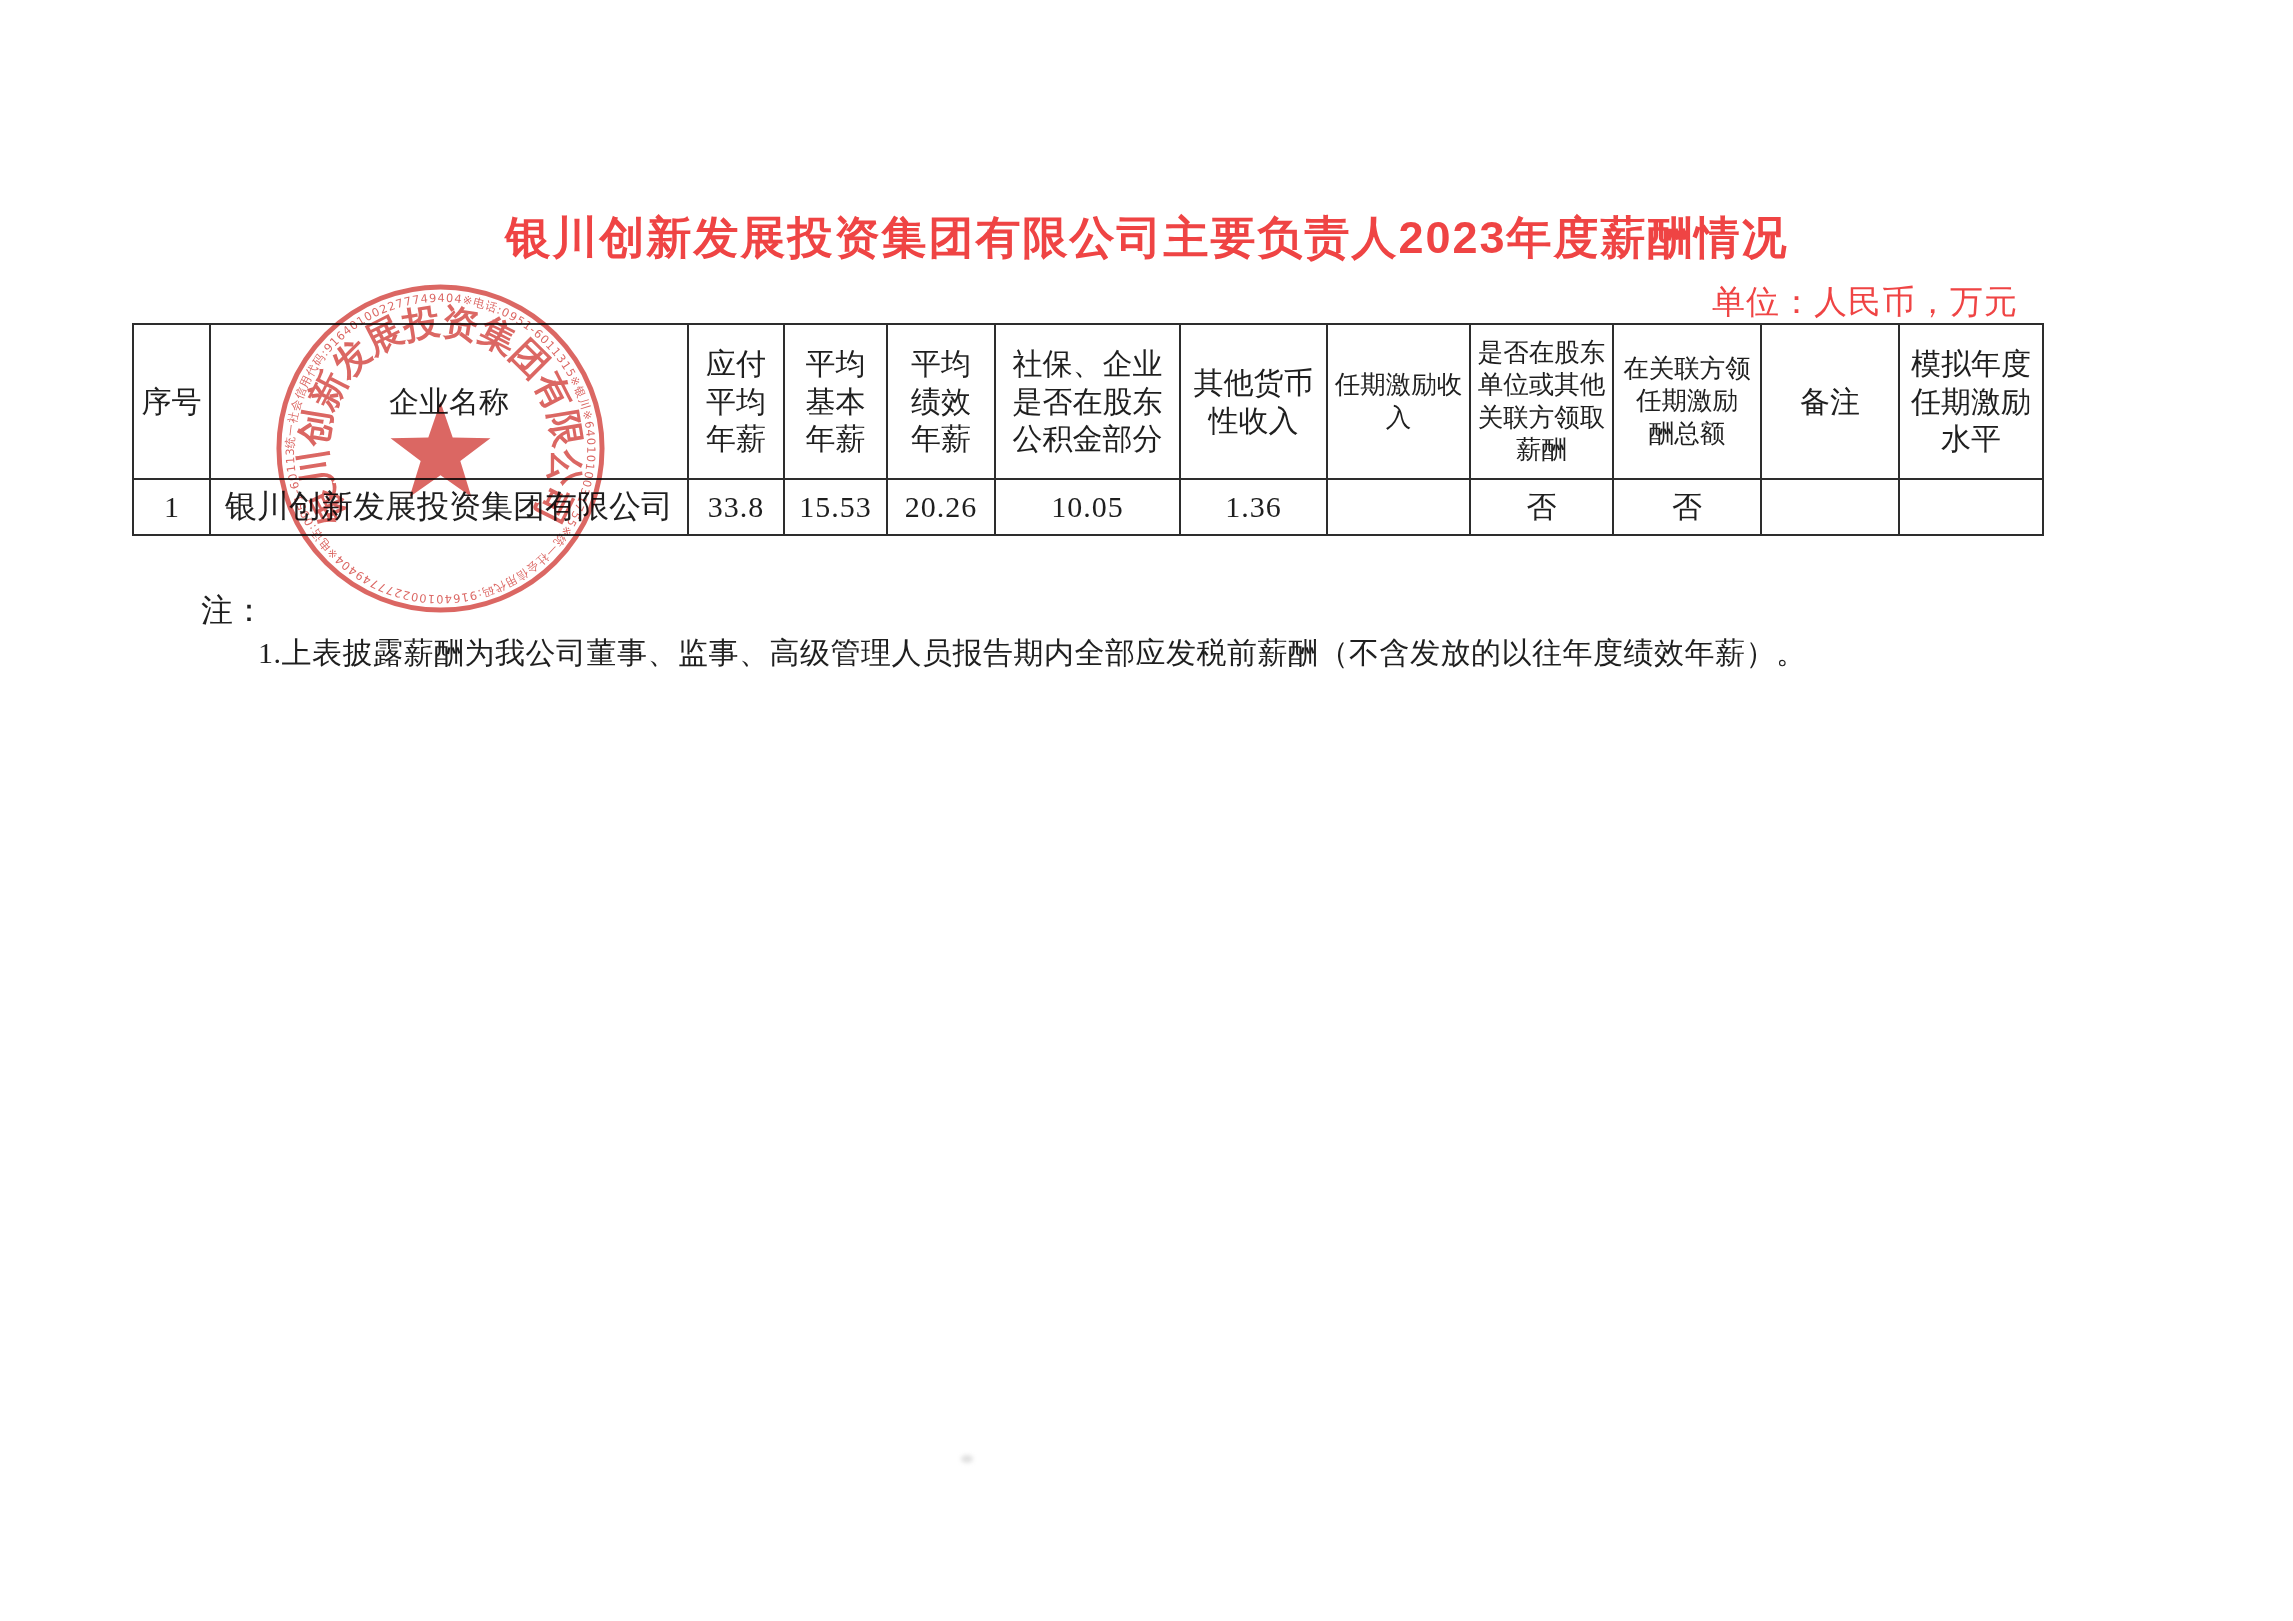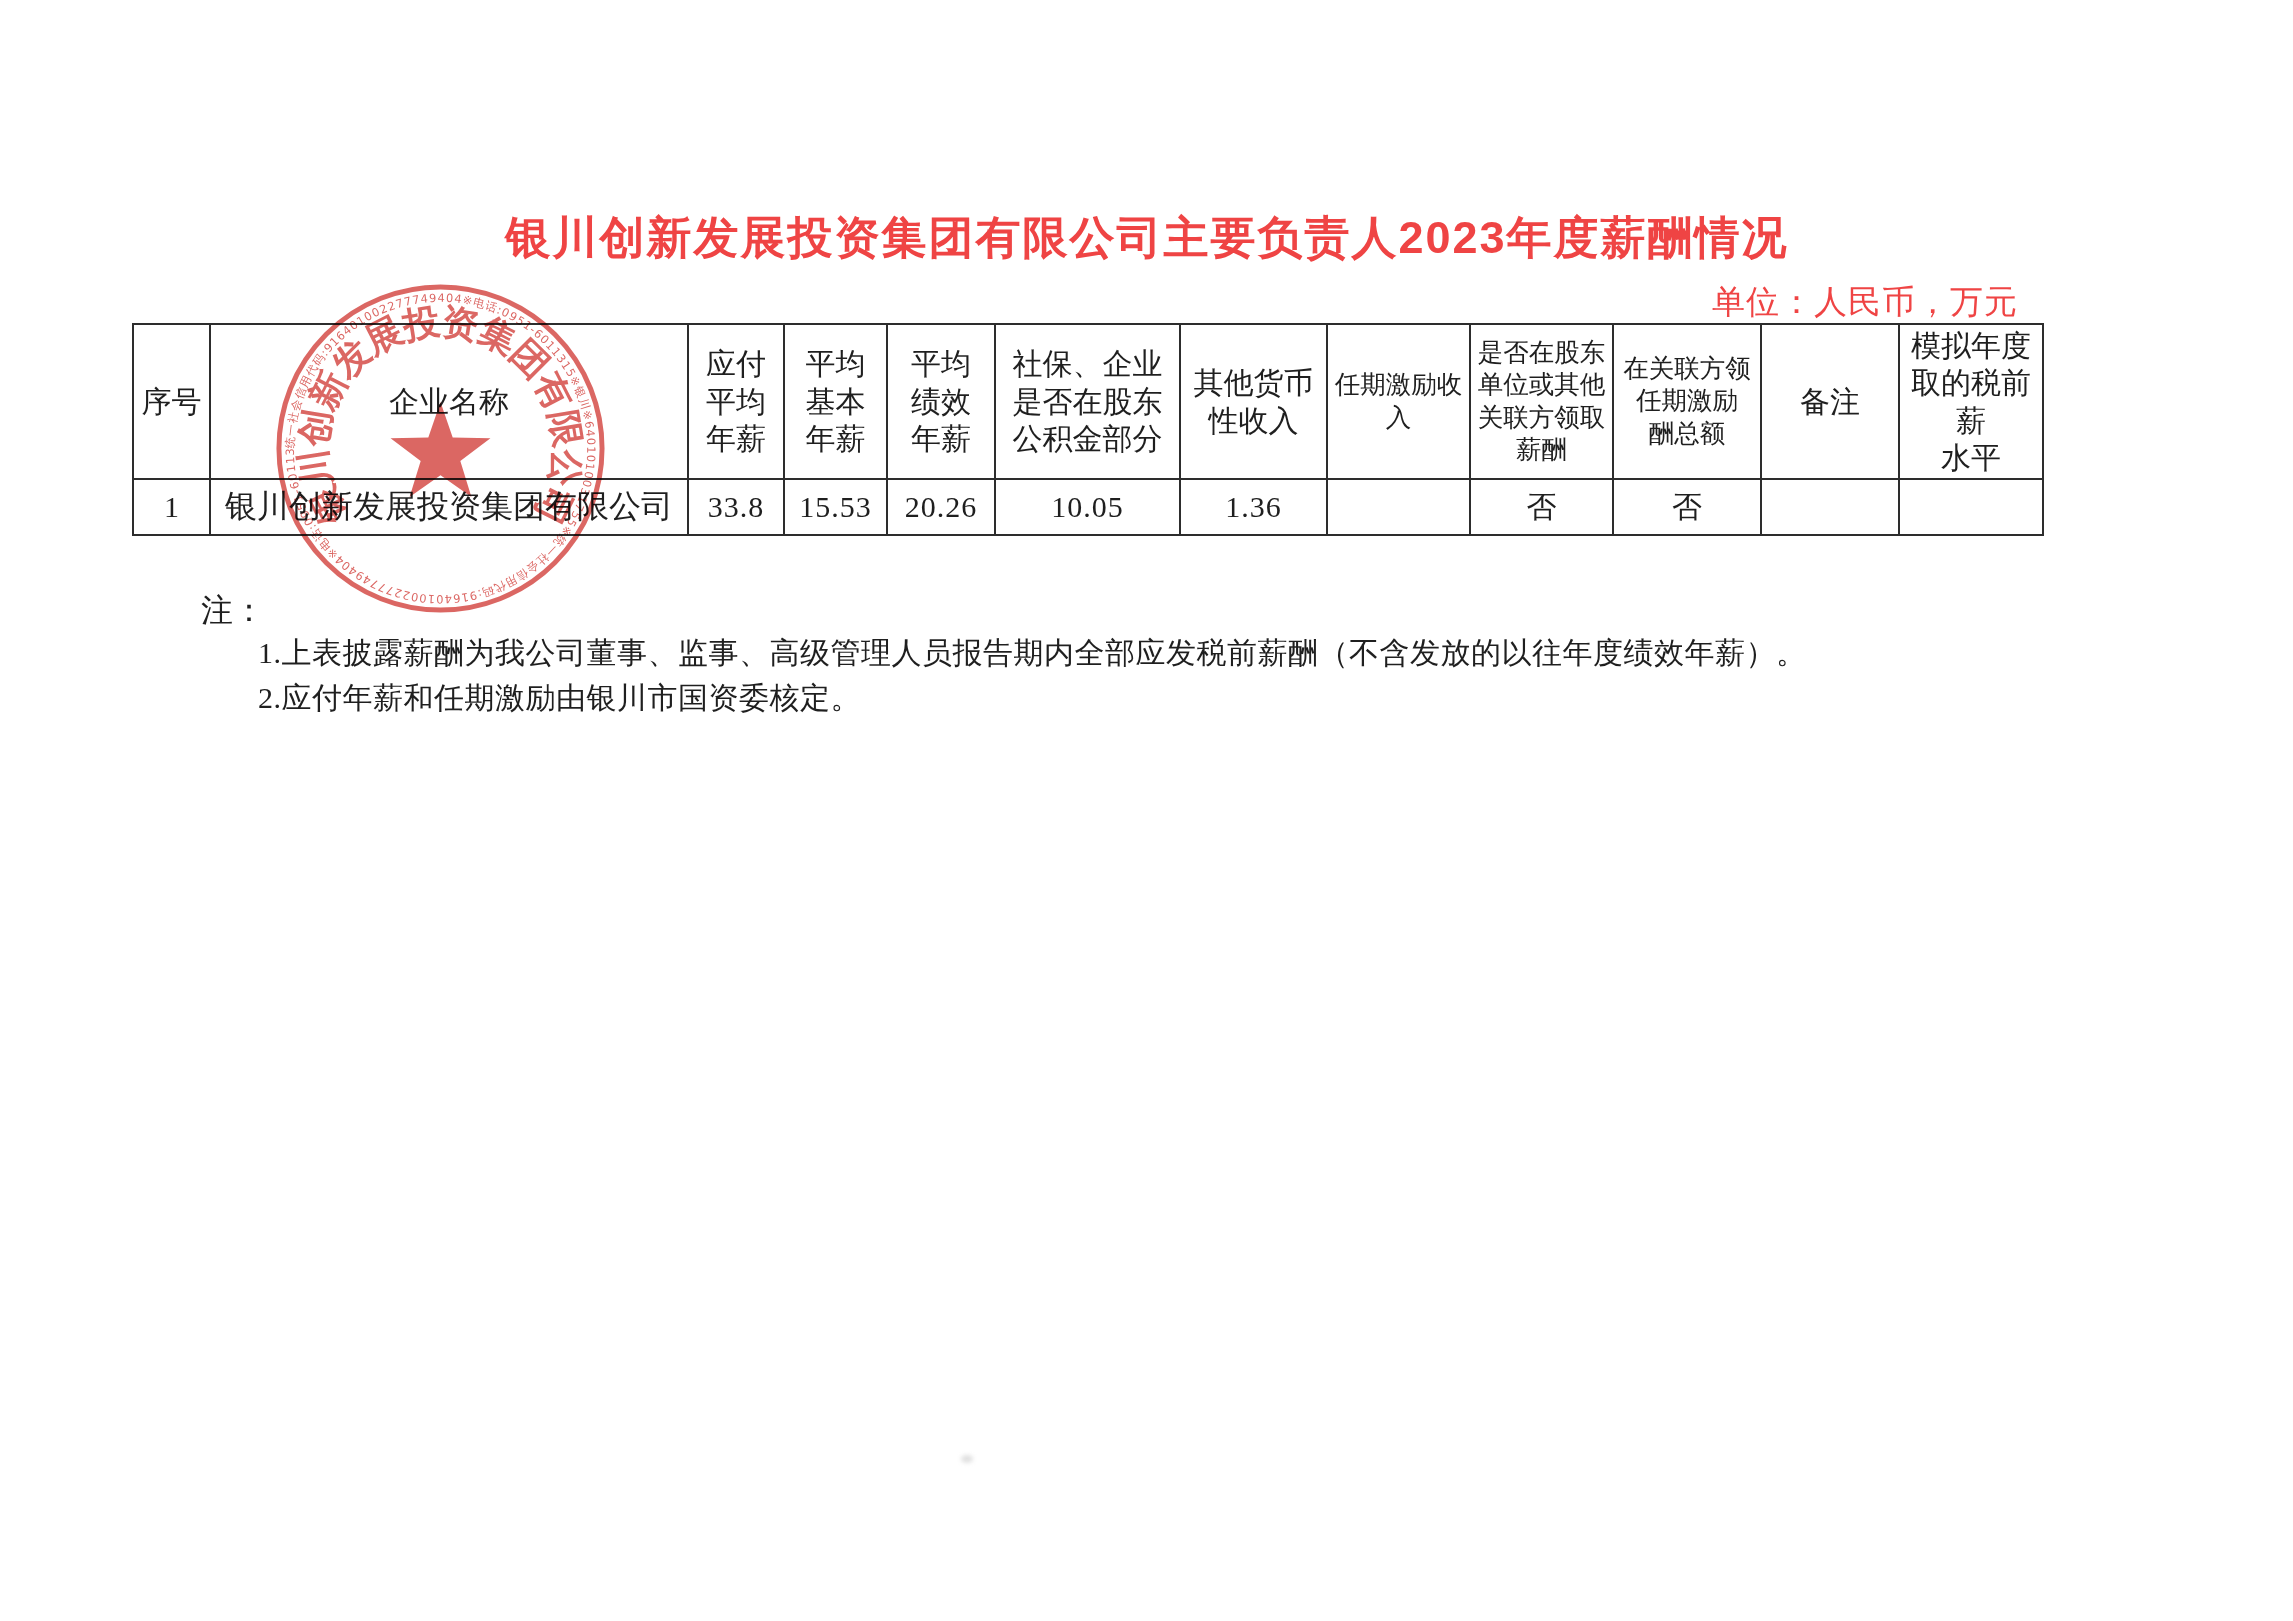--- a/index.html
+++ b/index.html
@@ -164,21 +164,21 @@
 入</th>
         <th class="small">是否在股东
 单位或其他
 关联方领取
 薪酬</th>
         <th class="small">在关联方领
 任期激励
 酬总额</th>
         <th>备注</th>
         <th>模拟年度
-取的税前薪
+任期激励
 水平</th>
       </tr>
     </thead>
     <tbody>
       <tr>
         <td>1</td>
         <td class="company-cell">银川创新发展投资集团有限公司</td>
         <td class="num">33.8</td>
         <td class="num">15.53</td>
         <td class="num">20.26</td>
@@ -203,18 +203,17 @@
       <textPath href="#seal-ring-path">统一社会信用代码:916401002277749404※电话:0951-6011315※银川※6401010031755※统一社会信用代码:916401002277749404※电话:0951-6011315※</textPath>
     </text>
     <text class="seal-name-text" font-size="37" letter-spacing="-1" fill="#d6504c">
       <textPath href="#seal-name-path" startOffset="50%" text-anchor="middle">银川创新发展投资集团有限公司</textPath>
     </text>
     <polygon points="170,123 182.3,159 220.4,159.6 190,182.5 201.2,218.9 170,197 138.8,218.9 150,182.5 119.6,159.6 157.7,159" fill="#d6504c"></polygon>
   </svg>
 
   <div class="notes-label">注：</div>
   <div class="note-line-1">1.上表披露薪酬为我公司董事、监事、高级管理人员报告期内全部应发税前薪酬（不含发放的以往年度绩效年薪）。</div>
-  <div class="note-line-2">2.应付年薪和任期激励由银川市国资委核定。</div>
 
   <div class="scan-artifact"></div>
 
 </div>
 
 
 </body></html>

